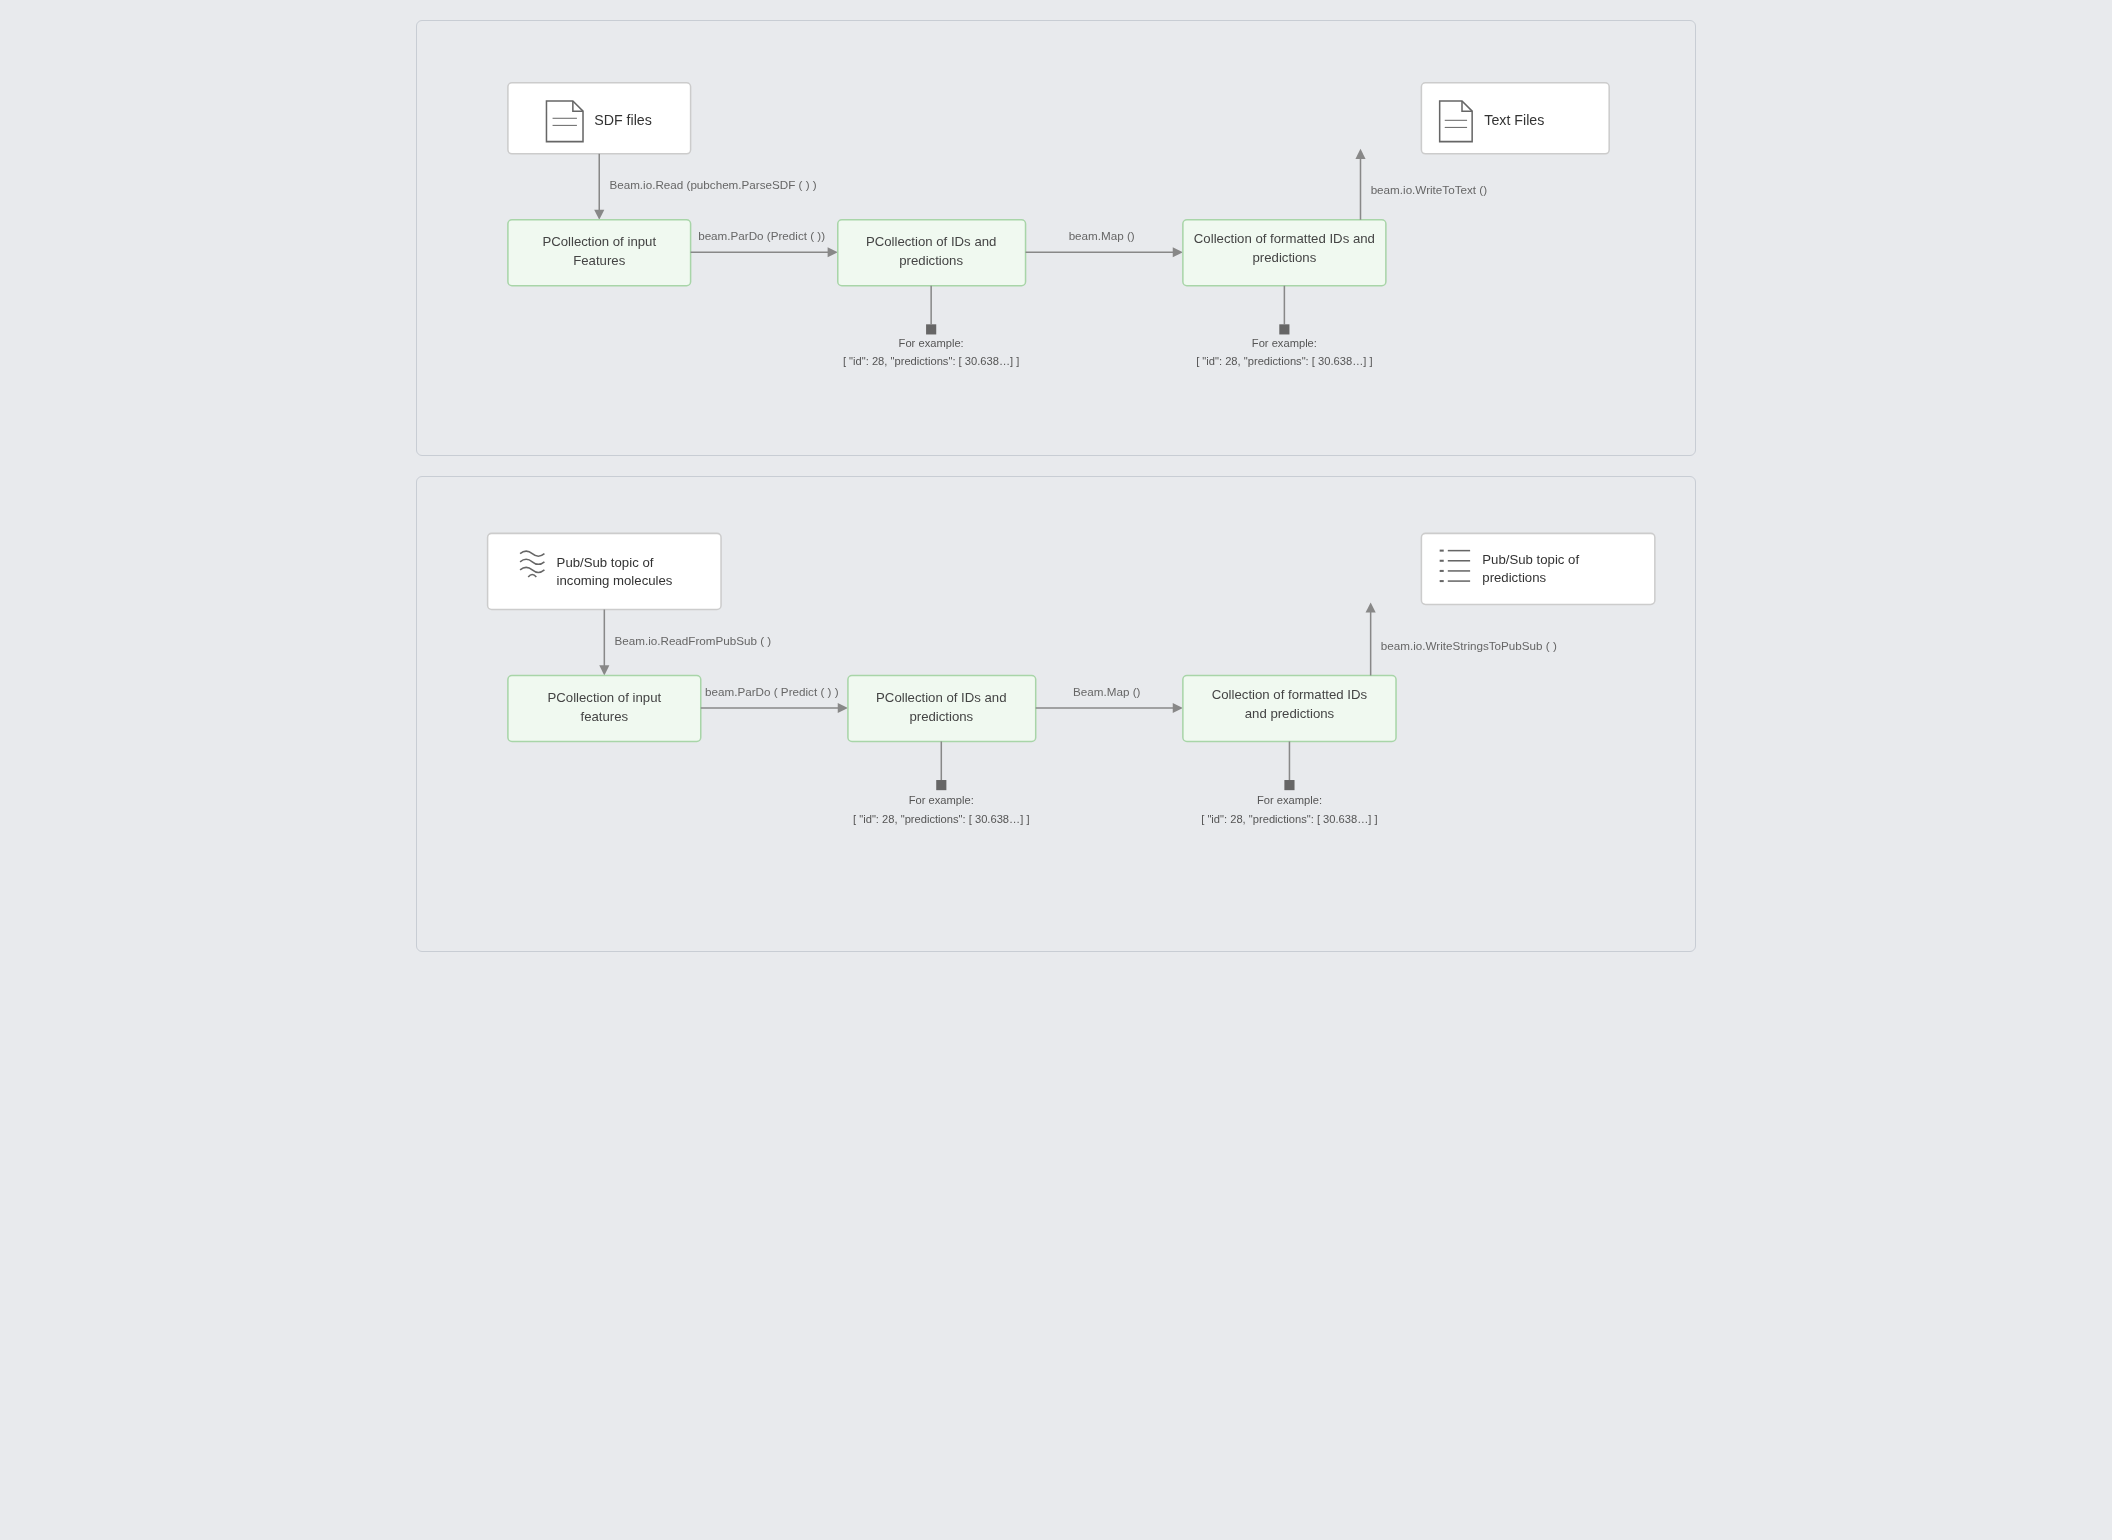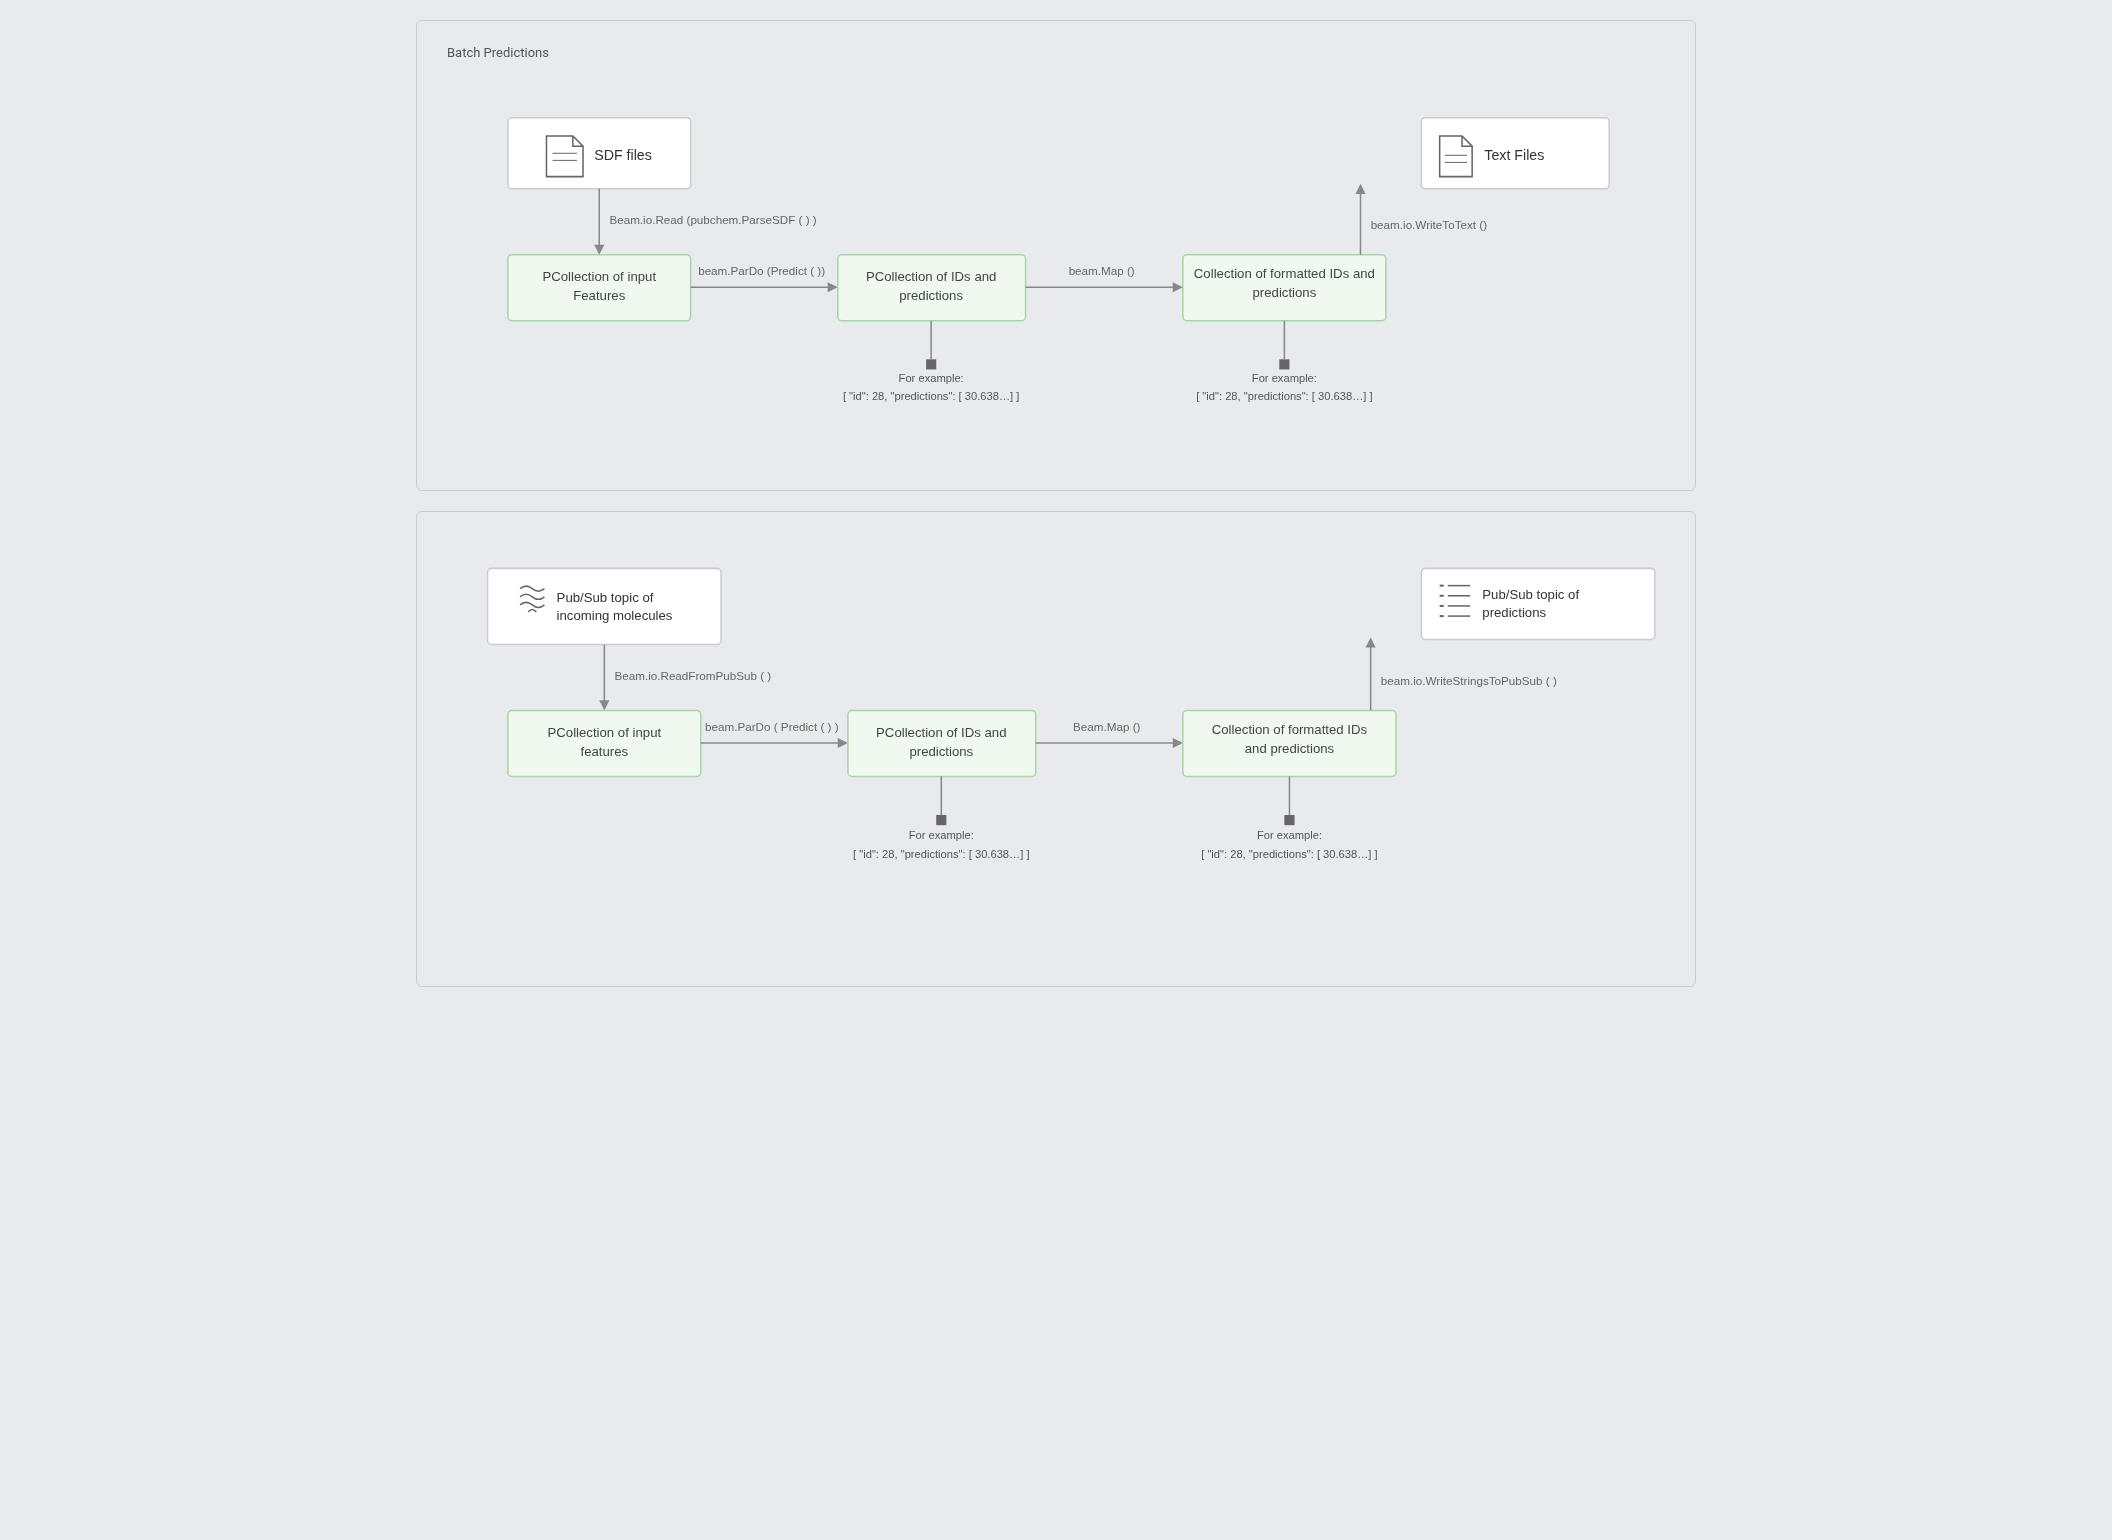--- a/index.html
+++ b/index.html
@@ -48,21 +48,20 @@
       height: 420px;
     }
 
   </style>
 </head>
 <body>
 
 <div class="diagram-container">
 
   <div class="panel">
-    <div class="panel-title">Batch Predictions</div>
 
     <div class="diagram">
       <svg width="100%" height="100%" viewBox="0 0 1200 360" preserveAspectRatio="xMidYMid meet" xmlns="http://www.w3.org/2000/svg">
 
         <rect x="60" y="30" width="180" height="70" rx="4" fill="white" stroke="#ccc" stroke-width="1.5"></rect>
 
         <path d="M98 48 L98 88 L134 88 L134 58 L124 48 Z" fill="none" stroke="#666" stroke-width="1.5"></path>
         <path d="M124 48 L124 58 L134 58" fill="none" stroke="#666" stroke-width="1.5"></path>
         <line x1="104" y1="65" x2="128" y2="65" stroke="#666" stroke-width="1"></line>
         <line x1="104" y1="72" x2="128" y2="72" stroke="#666" stroke-width="1"></line>

